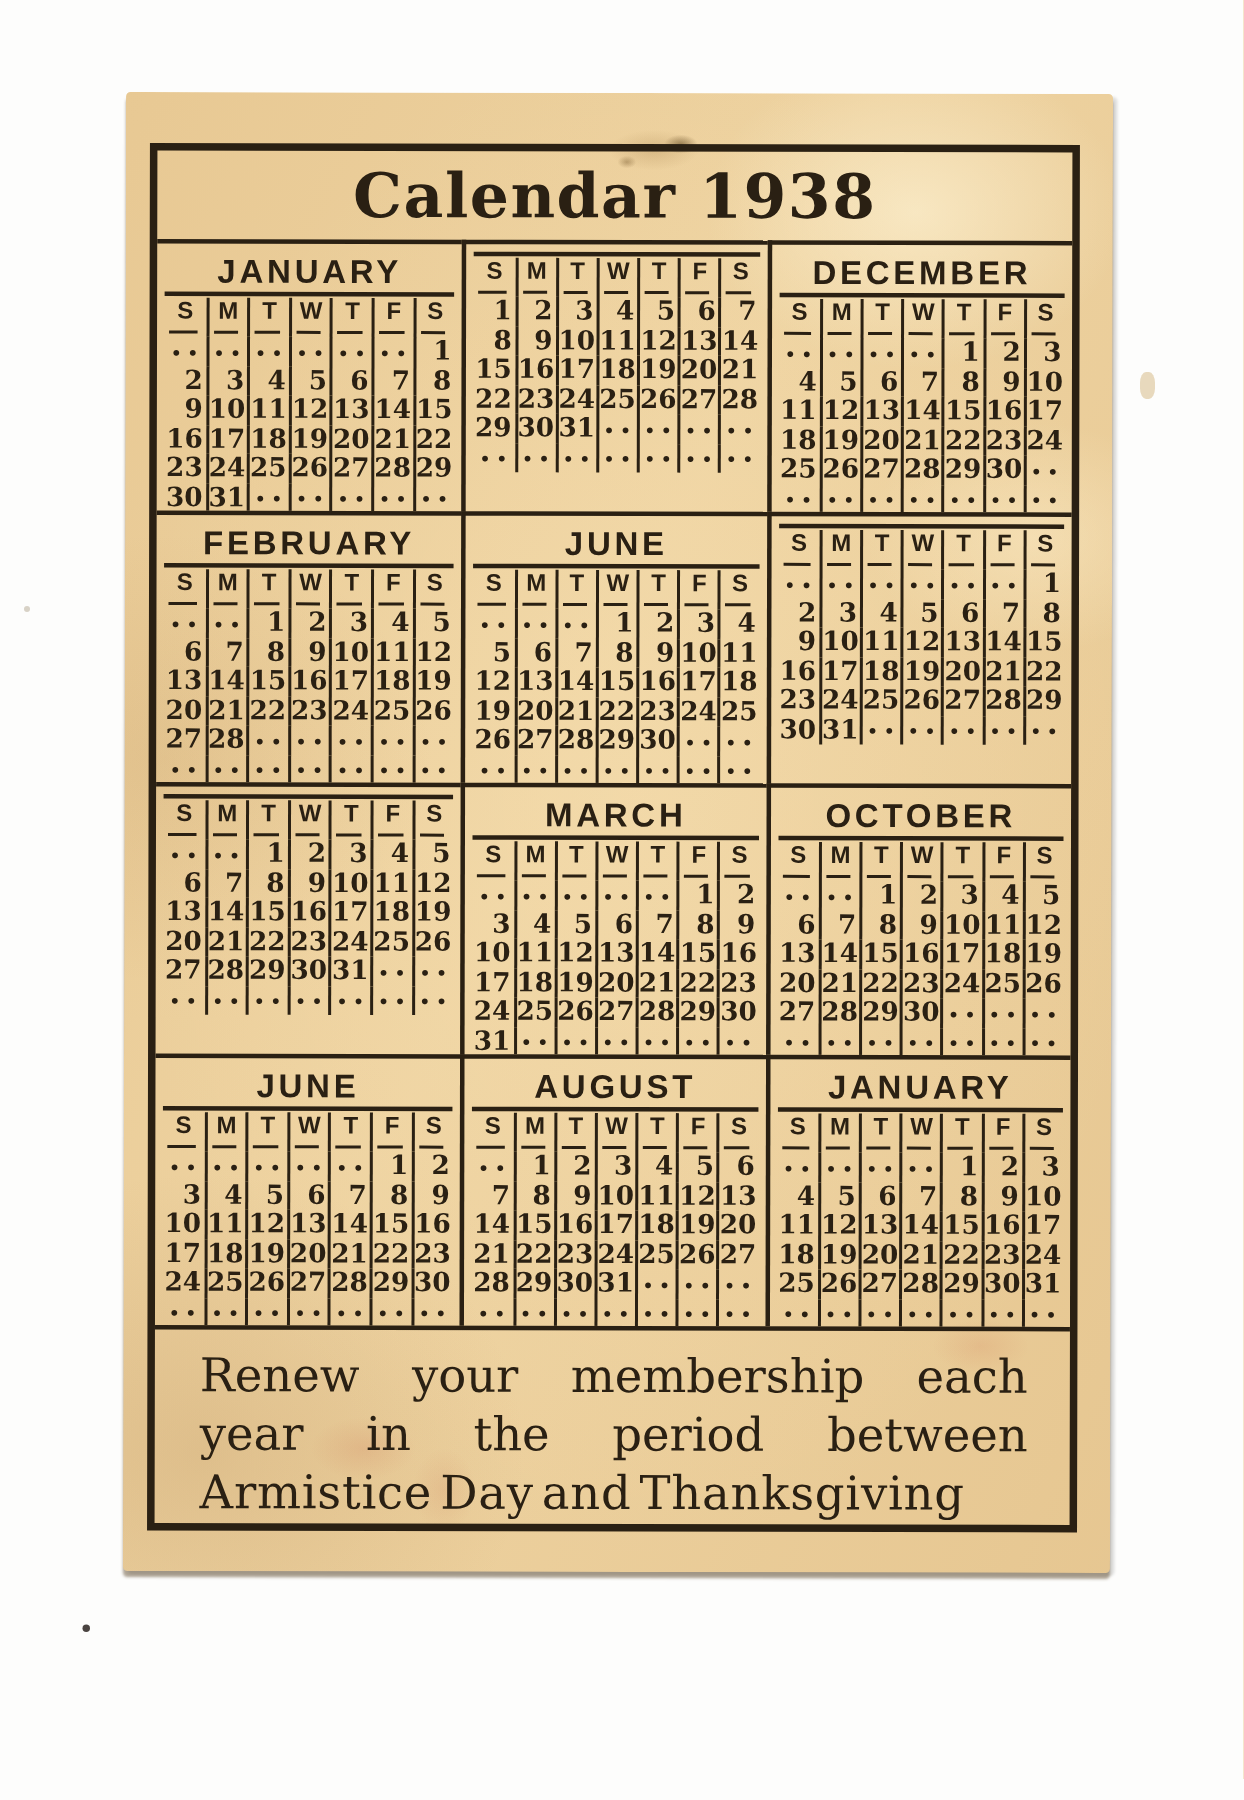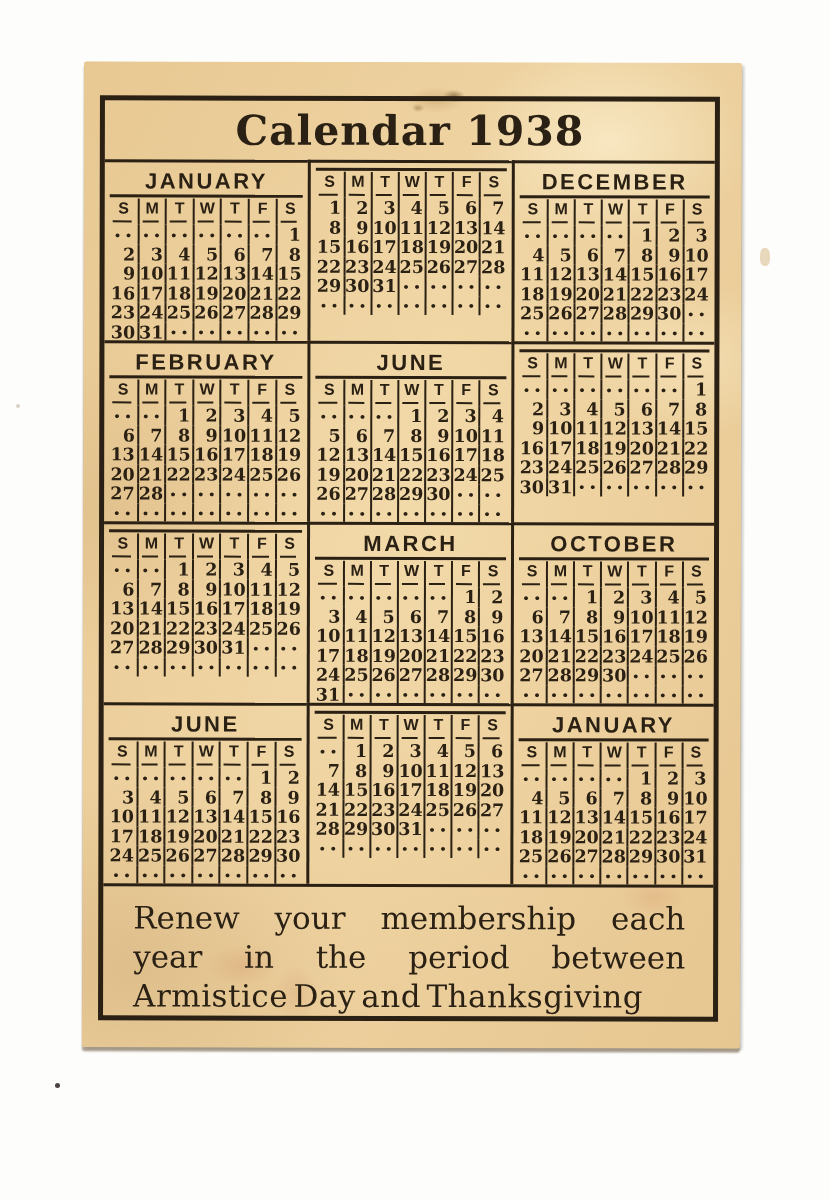--- a/index.html
+++ b/index.html
@@ -646,20 +646,21 @@
             <div class="dc dots">••</div>
             <div class="dc dots">••</div>
             <div class="dc dots">••</div>
             <div class="dc dots">••</div>
             <div class="dc dots">••</div>
             <div class="dc dots">••</div>
             <div class="dc dots">••</div>
           </div>
         </div>
         <div class="month col2">
+          <div class="month-name">AUGUST</div>
           <div class="month-rule"></div>
           <div class="mtable">
             <div class="hc">S</div>
             <div class="hc">M</div>
             <div class="hc">T</div>
             <div class="hc">W</div>
             <div class="hc">T</div>
             <div class="hc">F</div>
             <div class="hc">S</div>
             <div class="dc dots">••</div>

